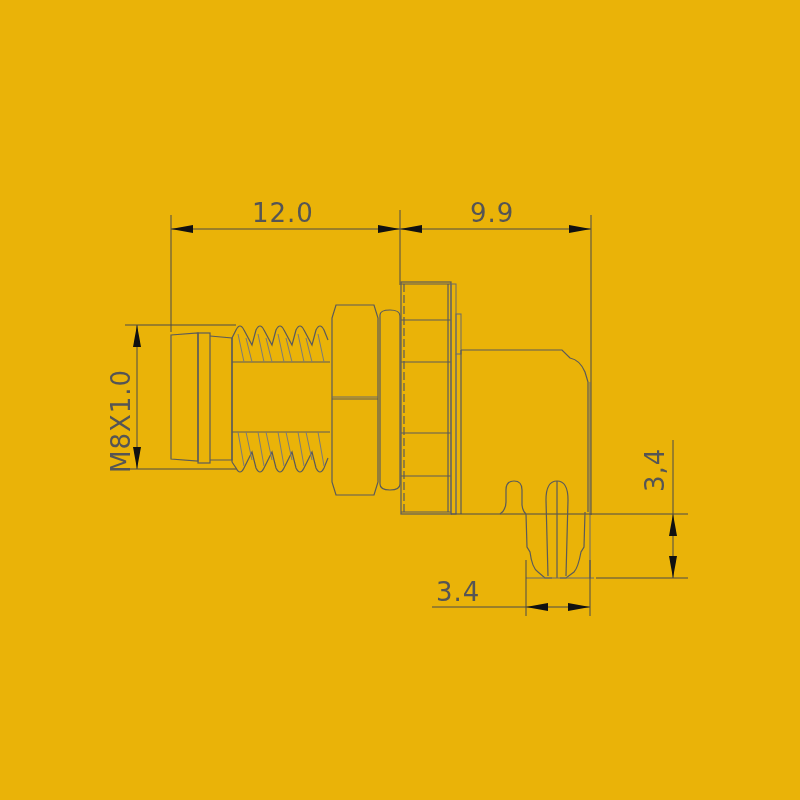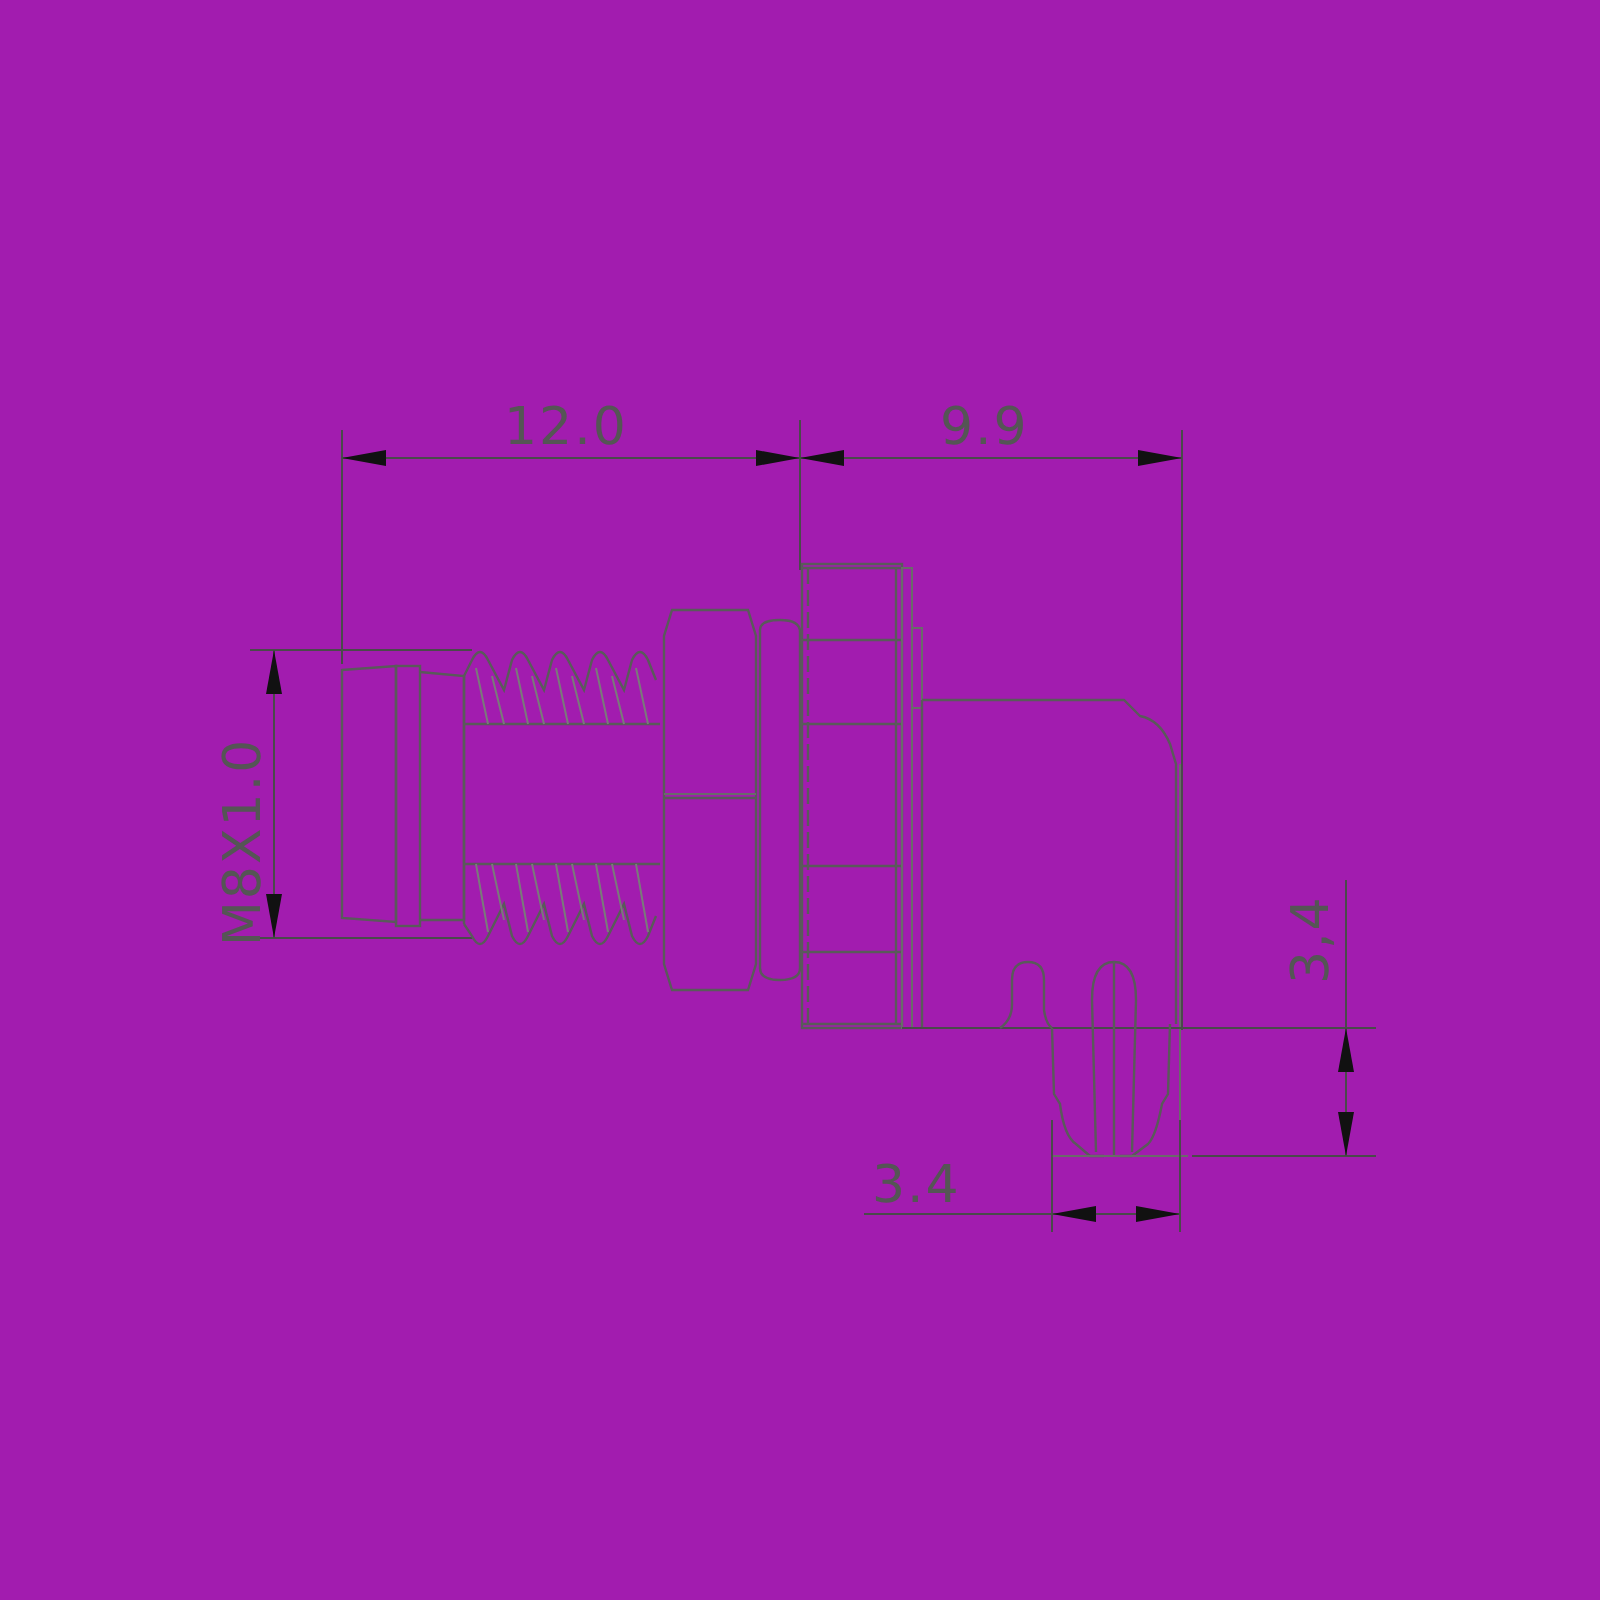--- a/index.html
+++ b/index.html
@@ -1,16 +1,16 @@
 <!DOCTYPE html>
 <html><head>
 <meta charset="utf-8">
 <style>
   html, body { margin: 0; padding: 0; background: #ffffff; }
-  #stage { position: relative; width: 800px; height: 800px; background: #a21caf; overflow: hidden; }
+  #stage { position: relative; width: 800px; height: 800px; background: #eab308; overflow: hidden; }
   svg { position: absolute; left: 0; top: 0; }
   .ln { stroke: #5a5a5a; stroke-width: 1.2; fill: none; }
   .thin { stroke: #6a6a6a; stroke-width: 1; fill: none; }
   .dim { stroke: #4a4a4a; stroke-width: 1; fill: none; }
   .arrow { fill: #111111; stroke: none; }
   .dimtext { font-family: "DejaVu Sans", sans-serif; font-size: 26px; fill: #555555; letter-spacing: 1px; }
   .thread { stroke: #7a7a7a; stroke-width: 1; fill: none; }
 </style>
 </head>
 <body>

